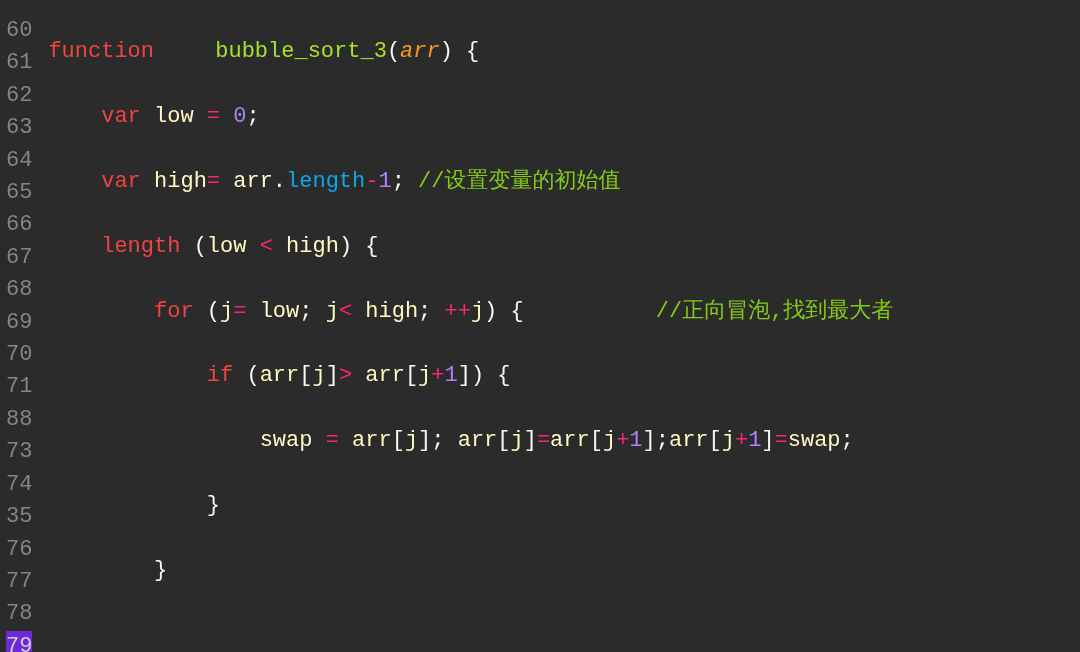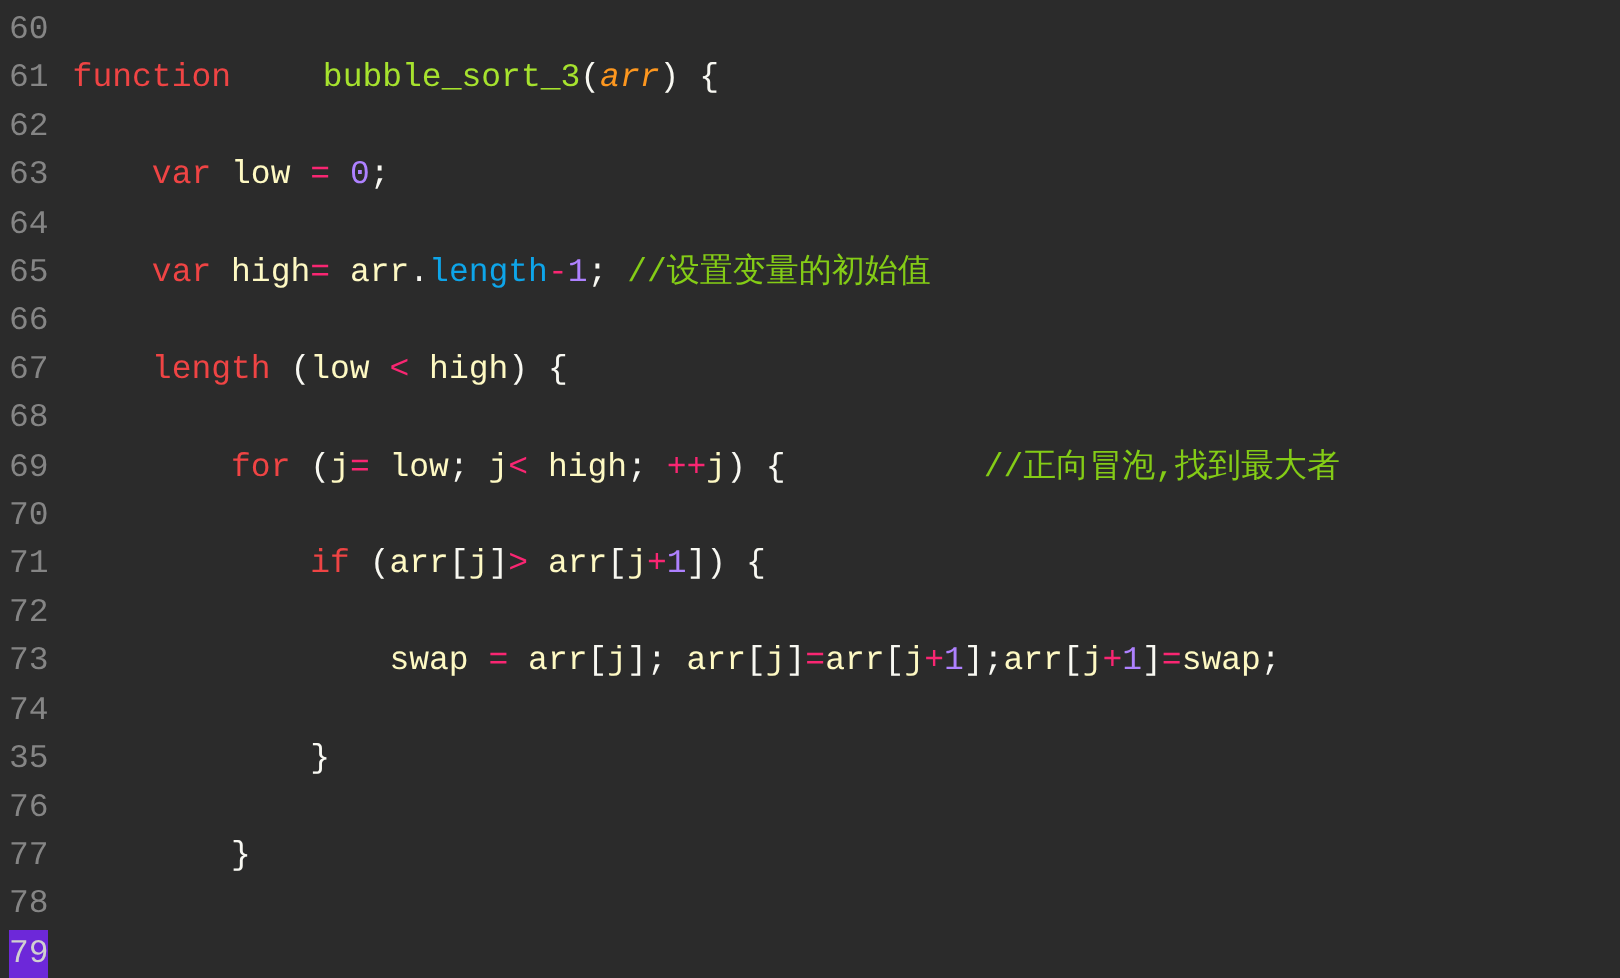--- a/index.html
+++ b/index.html
@@ -18,20 +18,21 @@
   }
   .gutter {
     background: #2b2b2b;
     color: #858585;
     text-align: center;
     padding: 4px 10px 4px 6px;
     user-select: none;
     flex: 0 0 auto;
     font-size: 22px;
     line-height: 32.4px;
+    margin-top: 11px;
   }
   .gutter .ln { display: block; }
   .gutter .ln.active {
     background: #6d28d9;
     color: #d0d0d0;
   }
   .code {
     flex: 1 1 auto;
     padding: 4px 0 4px 6px;
     color: #f8f8f2;
@@ -61,21 +62,21 @@
     <span class="ln">62</span>
     <span class="ln">63</span>
     <span class="ln">64</span>
     <span class="ln">65</span>
     <span class="ln">66</span>
     <span class="ln">67</span>
     <span class="ln">68</span>
     <span class="ln">69</span>
     <span class="ln">70</span>
     <span class="ln">71</span>
-    <span class="ln">72</span>
+    <span class="ln">88</span>
     <span class="ln">73</span>
     <span class="ln">74</span>
     <span class="ln">35</span>
     <span class="ln">76</span>
     <span class="ln">77</span>
     <span class="ln">78</span>
     <span class="ln active">79</span>
   </div>
 
   <div class="code">

